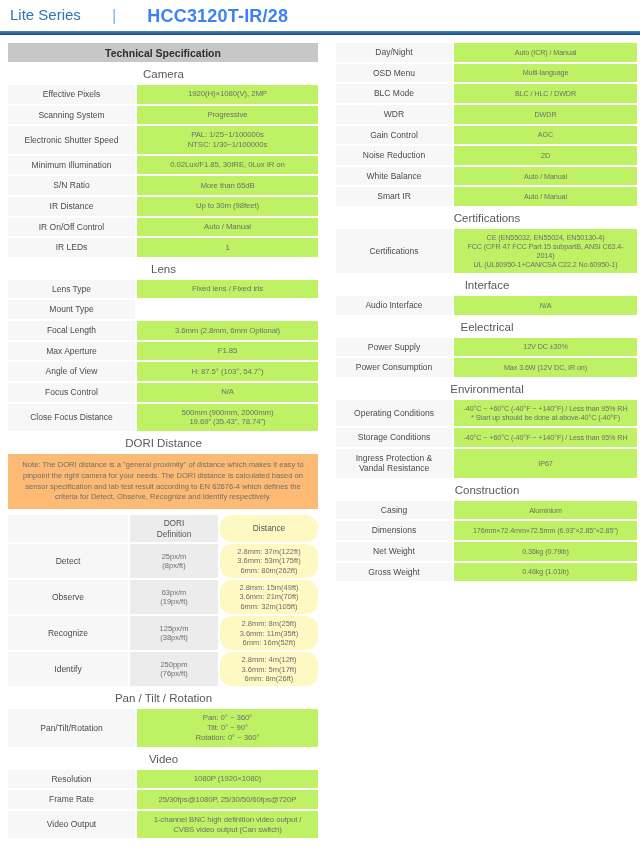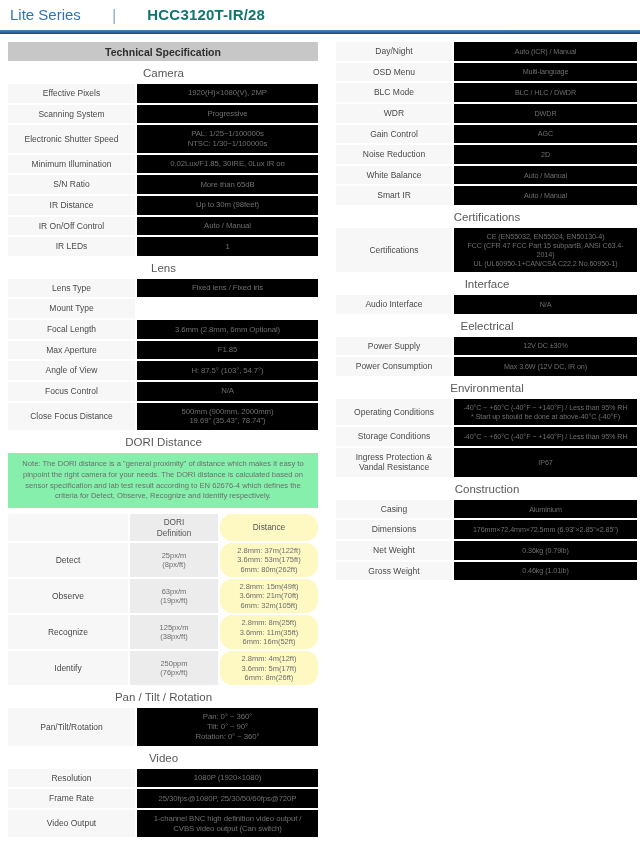--- a/index.html
+++ b/index.html
@@ -17,21 +17,21 @@
   }
   
   .hdr {
     display: flex;
     align-items: flex-start;
     padding: 6px 10px 0 10px;
     gap: 24px;
   }
   .series { font-size: 15px; color: #2e74b5; }
   .pipe   { font-size: 17px; color: #8fb3d6; margin: 0 7px; font-weight: 400; }
-  .model  { font-size: 15px; color: #0f766e; font-weight: 700; letter-spacing: .2px; }
+  .model  { font-size: 18px; color: #3b82f6; font-weight: 700; letter-spacing: .2px; }
   .rule {
     height: 4px;
     margin-top: 4px;
     background: linear-gradient(#4b87bd, #174a7c);
   }
   
   .cols { display: flex; gap: 18px; padding: 8px 0 0 8px; text-align: center; }
   .col-left  { width: 310px; flex: none; }
   .col-right { width: 301px; flex: none; }
   .techbar {
@@ -58,30 +58,30 @@
     line-height: 1.25;
   }
   .label {
     width: 127px; flex: none;
     background: #f7f7f7;
     color: #4a4a4a;
     font-size: 8.5px;
   }
   .value {
     flex: 1;
-    background: #000000;
+    background: #bef264;
     color: #6e6e6e;
     font-size: 7.8px;
     letter-spacing: -0.1px;
   }
   .col-right .label { width: 116px; padding: 4px 7px; }
   .col-right .value { font-size: 7.2px; padding: 4px 7px; }
   
   .note {
-    background: #86efac;
+    background: #fdba74;
     color: #6e6e6e;
     font-size: 7.6px;
     line-height: 1.42;
     padding: 6px 9px;
     margin: 2px 0 6px;
   }
   .dori-label {
     width: 120px; flex: none;
     background: #f7f7f7;
     color: #4a4a4a;

